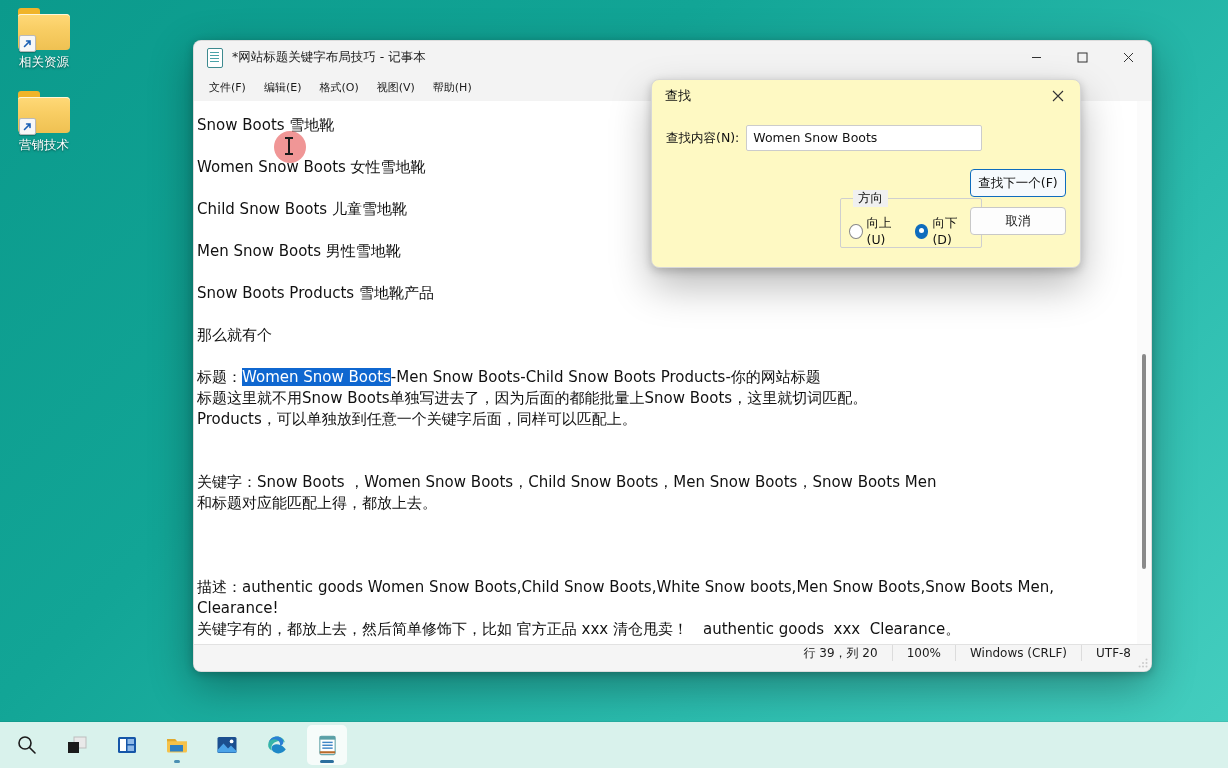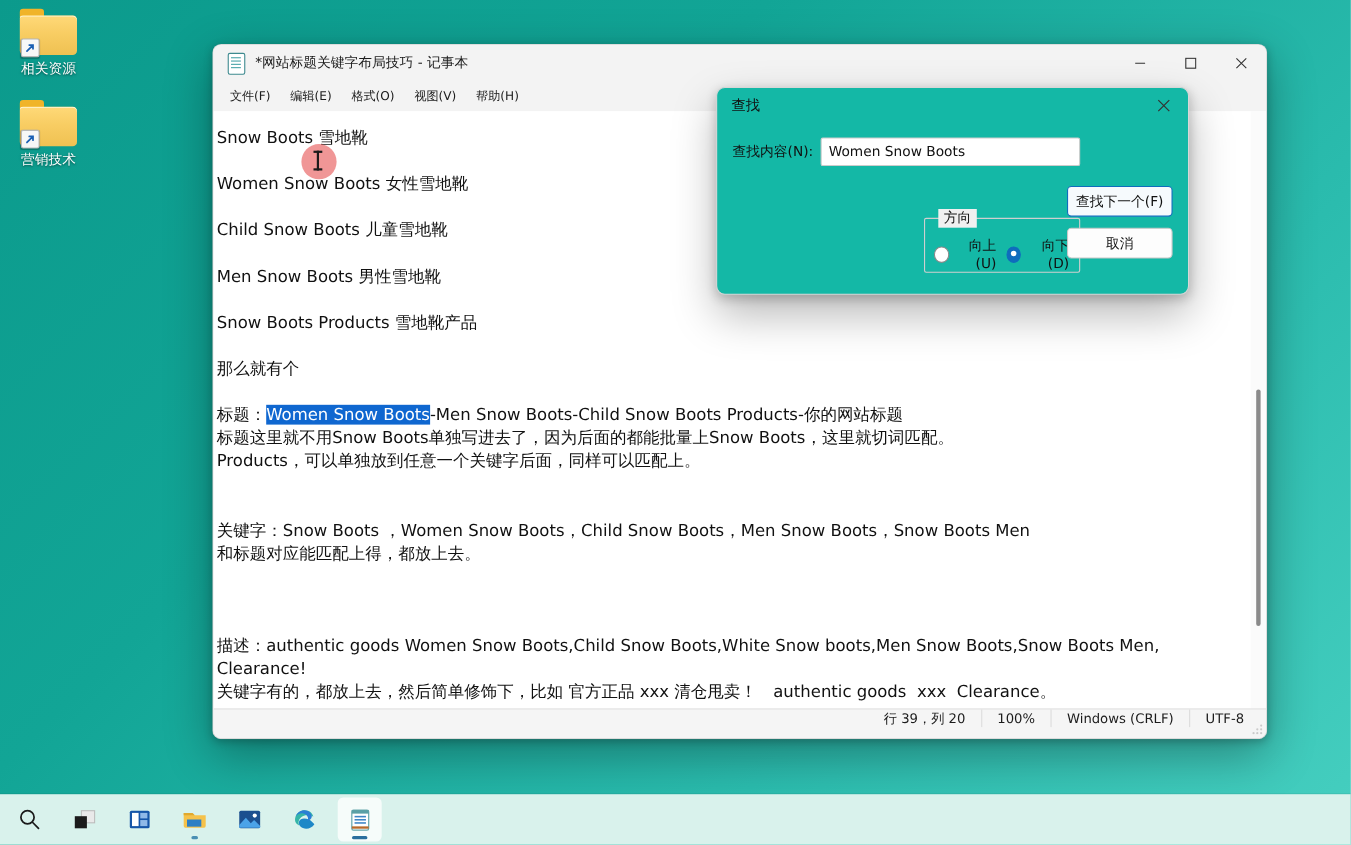--- a/index.html
+++ b/index.html
@@ -58,42 +58,42 @@
   .resize-grip{position:absolute;right:3px;bottom:3px;width:10px;height:10px;opacity:.45;}
 
   
   .click-dot{position:absolute;left:274px;top:131px;width:32px;height:32px;border-radius:50%;
      background:rgba(228,63,63,.55);pointer-events:none;}
   .ibeam{position:absolute;left:288px;top:137px;width:1.6px;height:18px;background:#1b1b1b;pointer-events:none;}
   .ibeam:before,.ibeam:after{content:"";position:absolute;left:-3px;width:8px;height:1.6px;background:#1b1b1b;}
   .ibeam:before{top:0;} .ibeam:after{bottom:0;}
 
   
-  .dialog{position:absolute;left:651px;top:79px;width:428px;height:187px;background:#14b8a6;
+  .dialog{position:absolute;left:651px;top:79px;width:428px;height:187px;background:#fef9c3;
      border-radius:8px;box-shadow:0 18px 40px rgba(0,0,0,.28),0 3px 10px rgba(0,0,0,.20);
      border:1px solid #d7d7d7;overflow:hidden;
      font-family:"DejaVu Sans","Liberation Sans",sans-serif;}
   .dlg-title{height:32px;display:flex;align-items:center;position:relative;}
   .dlg-title span{margin-left:13px;font-size:13px;color:#111;}
   .dlg-close{position:absolute;right:0;top:0;width:44px;height:32px;display:flex;align-items:center;justify-content:center;cursor:pointer;}
   .dlg-body{position:relative;padding:0 14px;}
   .lbl{font-size:12.5px;color:#111;text-align:right;}
   .find-row{display:flex;align-items:center;margin-top:13px;}
   .find-input{margin-left:7px;width:222px;height:24px;background:#fff;border:1px solid #ccc;border-radius:2px;
      font-size:12.5px;color:#111;padding:0 6px;line-height:24px;
      font-family:"DejaVu Sans","Liberation Sans",sans-serif;}
   .btn{position:absolute;width:94px;height:26px;background:#fdfdfd;border:1px solid #c8c8c8;border-radius:4px;
      font-size:12.5px;color:#111;display:flex;align-items:center;justify-content:center;cursor:pointer;
      font-family:"DejaVu Sans","Liberation Sans",sans-serif;}
   .btn.primary{border:1.5px solid #0f6cbd;background:#f6fafd;top:44px;right:14px;}
   .btn.cancel{top:82px;right:14px;}
   .group{position:absolute;left:188px;top:73px;width:140px;height:48px;border:1px solid #cfcfcf;border-radius:2px;}
   .group-title{position:absolute;left:12px;top:-9px;background:#f0f0f0;padding:0 5px;font-size:12.5px;color:#111;}
   .radios{position:absolute;left:8px;top:16px;display:flex;align-items:center;}
-  .radio{display:flex;align-items:center;margin-right:9px;cursor:pointer;font-size:12.5px;color:#111;text-align:right;}
+  .radio{display:flex;align-items:center;margin-right:9px;cursor:pointer;font-size:12.5px;color:#111;}
   .rdot{width:13px;height:13px;border-radius:50%;border:1.4px solid #8a8a8a;background:#fff;margin-right:4px;position:relative;}
   .rdot.on{border-color:#0f6cbd;background:#0f6cbd;}
   .rdot.on:after{content:"";position:absolute;left:3.3px;top:3.3px;width:5px;height:5px;border-radius:50%;background:#fff;}
   .check{position:absolute;display:flex;align-items:center;cursor:pointer;font-size:12.5px;color:#111;margin-top:24px;}
   .cbox{width:13px;height:13px;border:1.4px solid #8a8a8a;background:#fff;border-radius:2px;margin-right:5px;}
   .chk-case{left:14px;top:125px;}
 
   
   .taskbar{position:absolute;left:0;bottom:0;width:1228px;height:46px;background:#d9f2ec;
      box-shadow:0 -1px 0 rgba(0,0,0,.06);}

